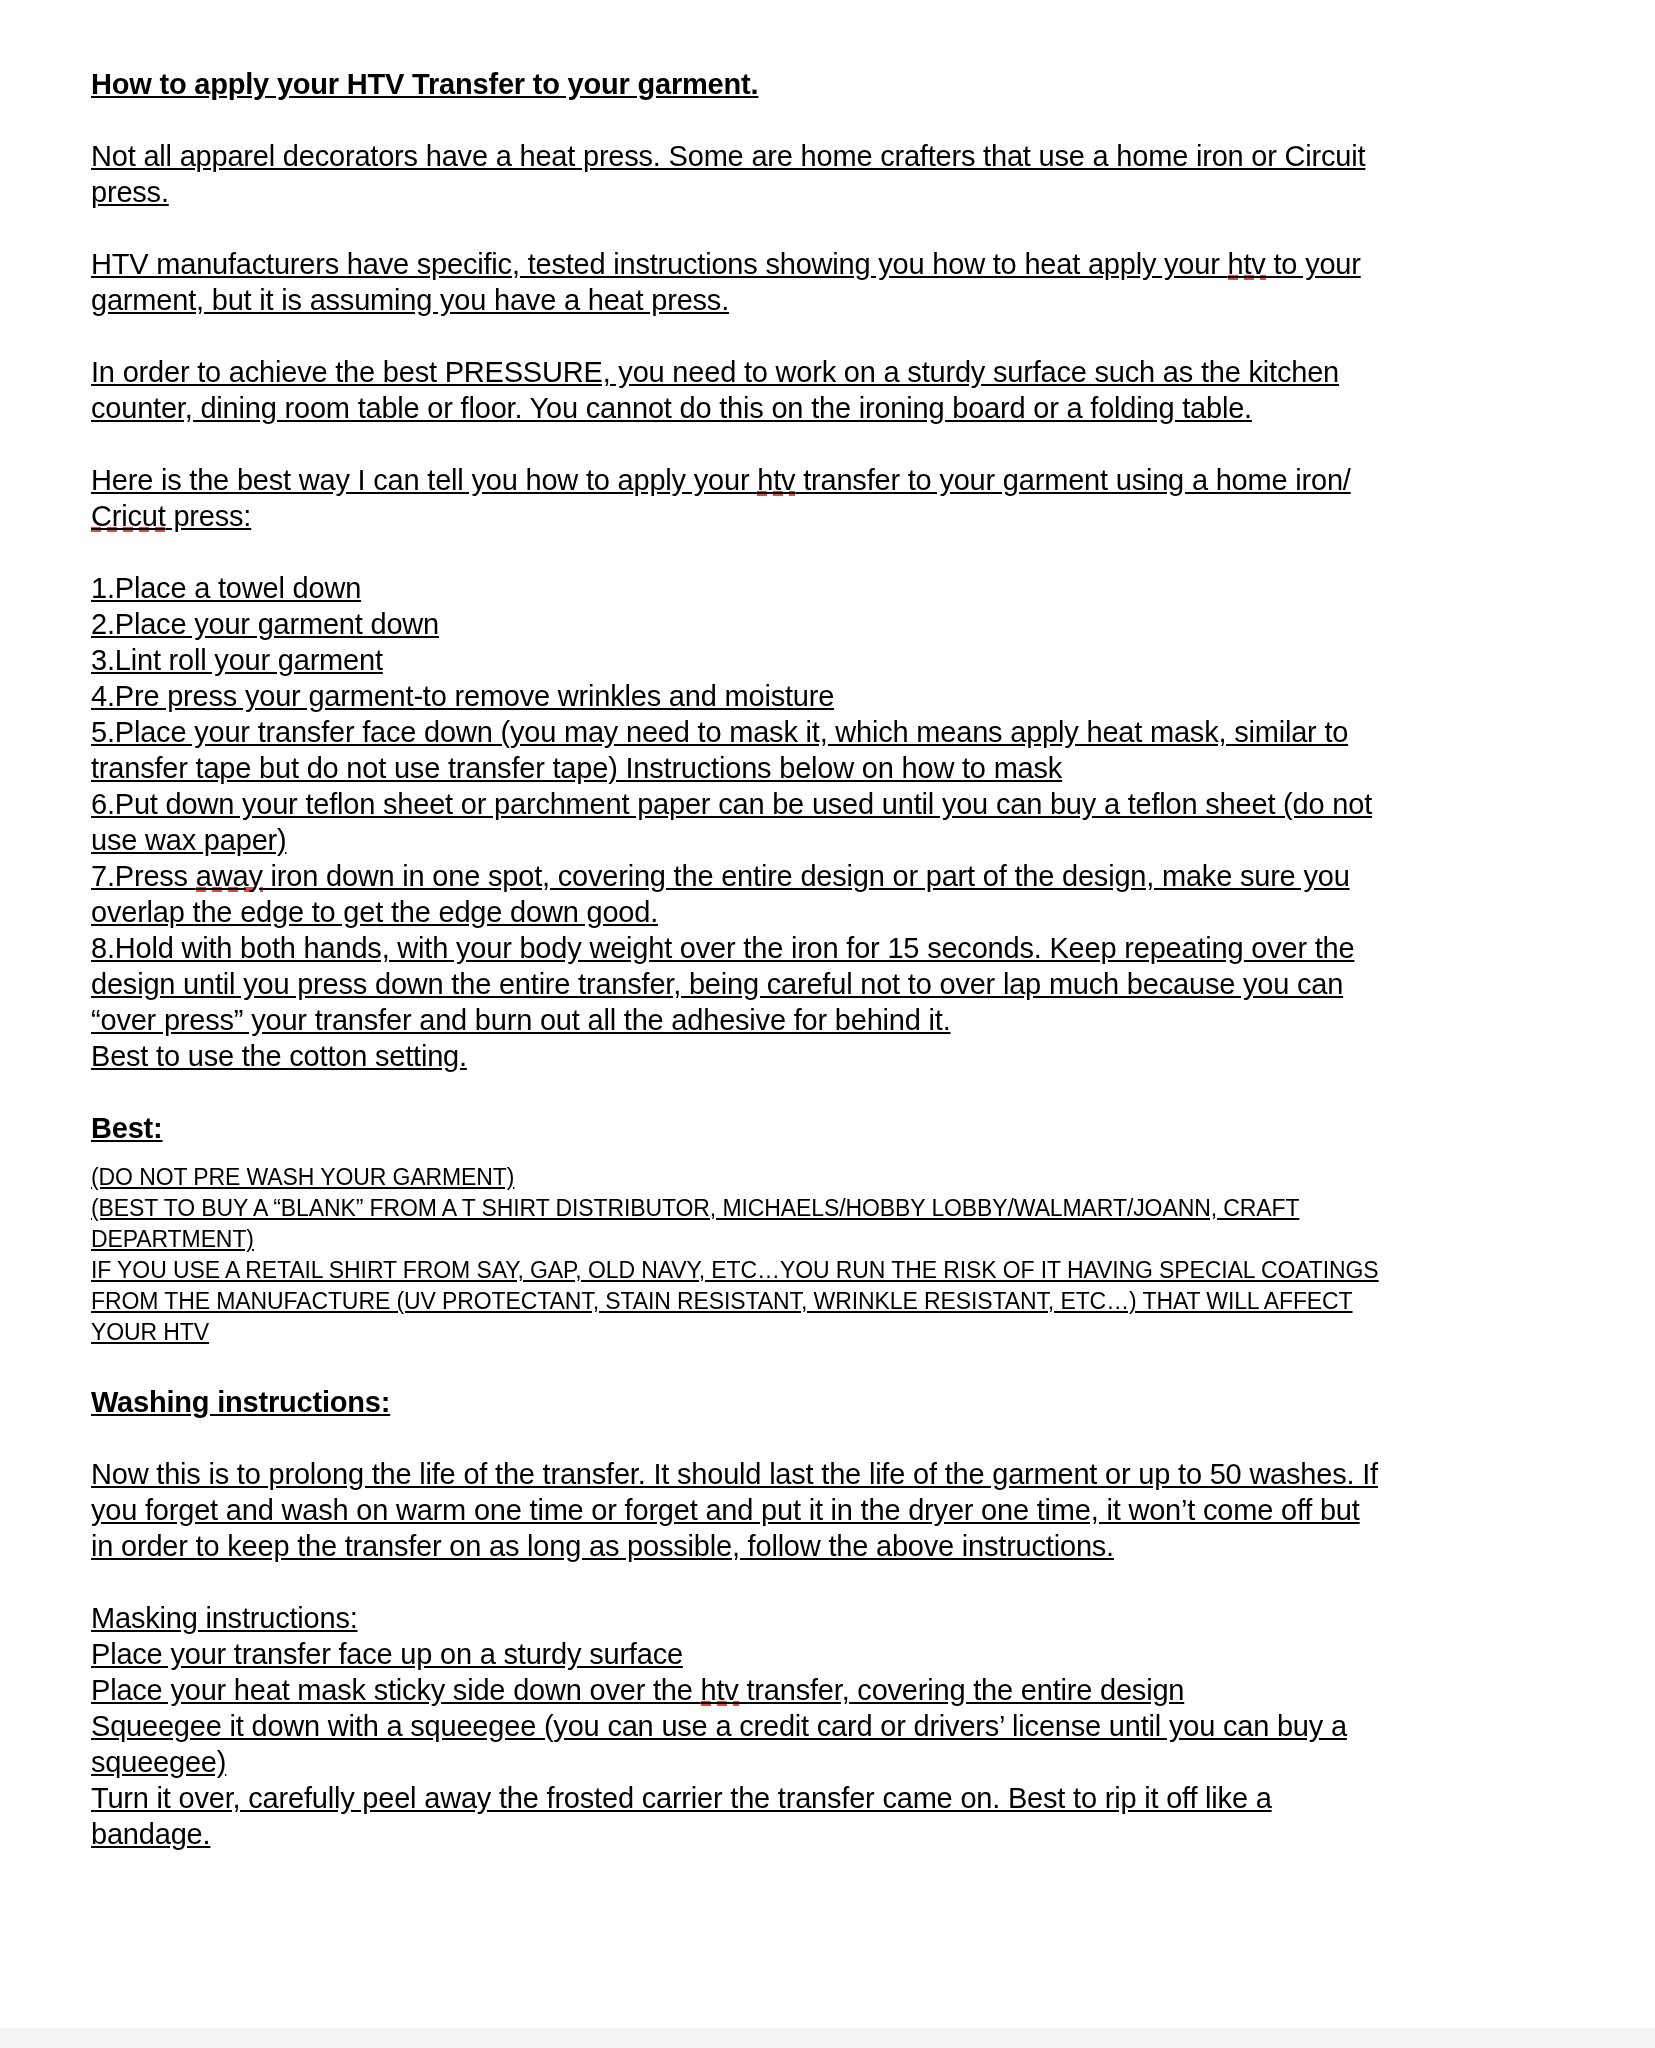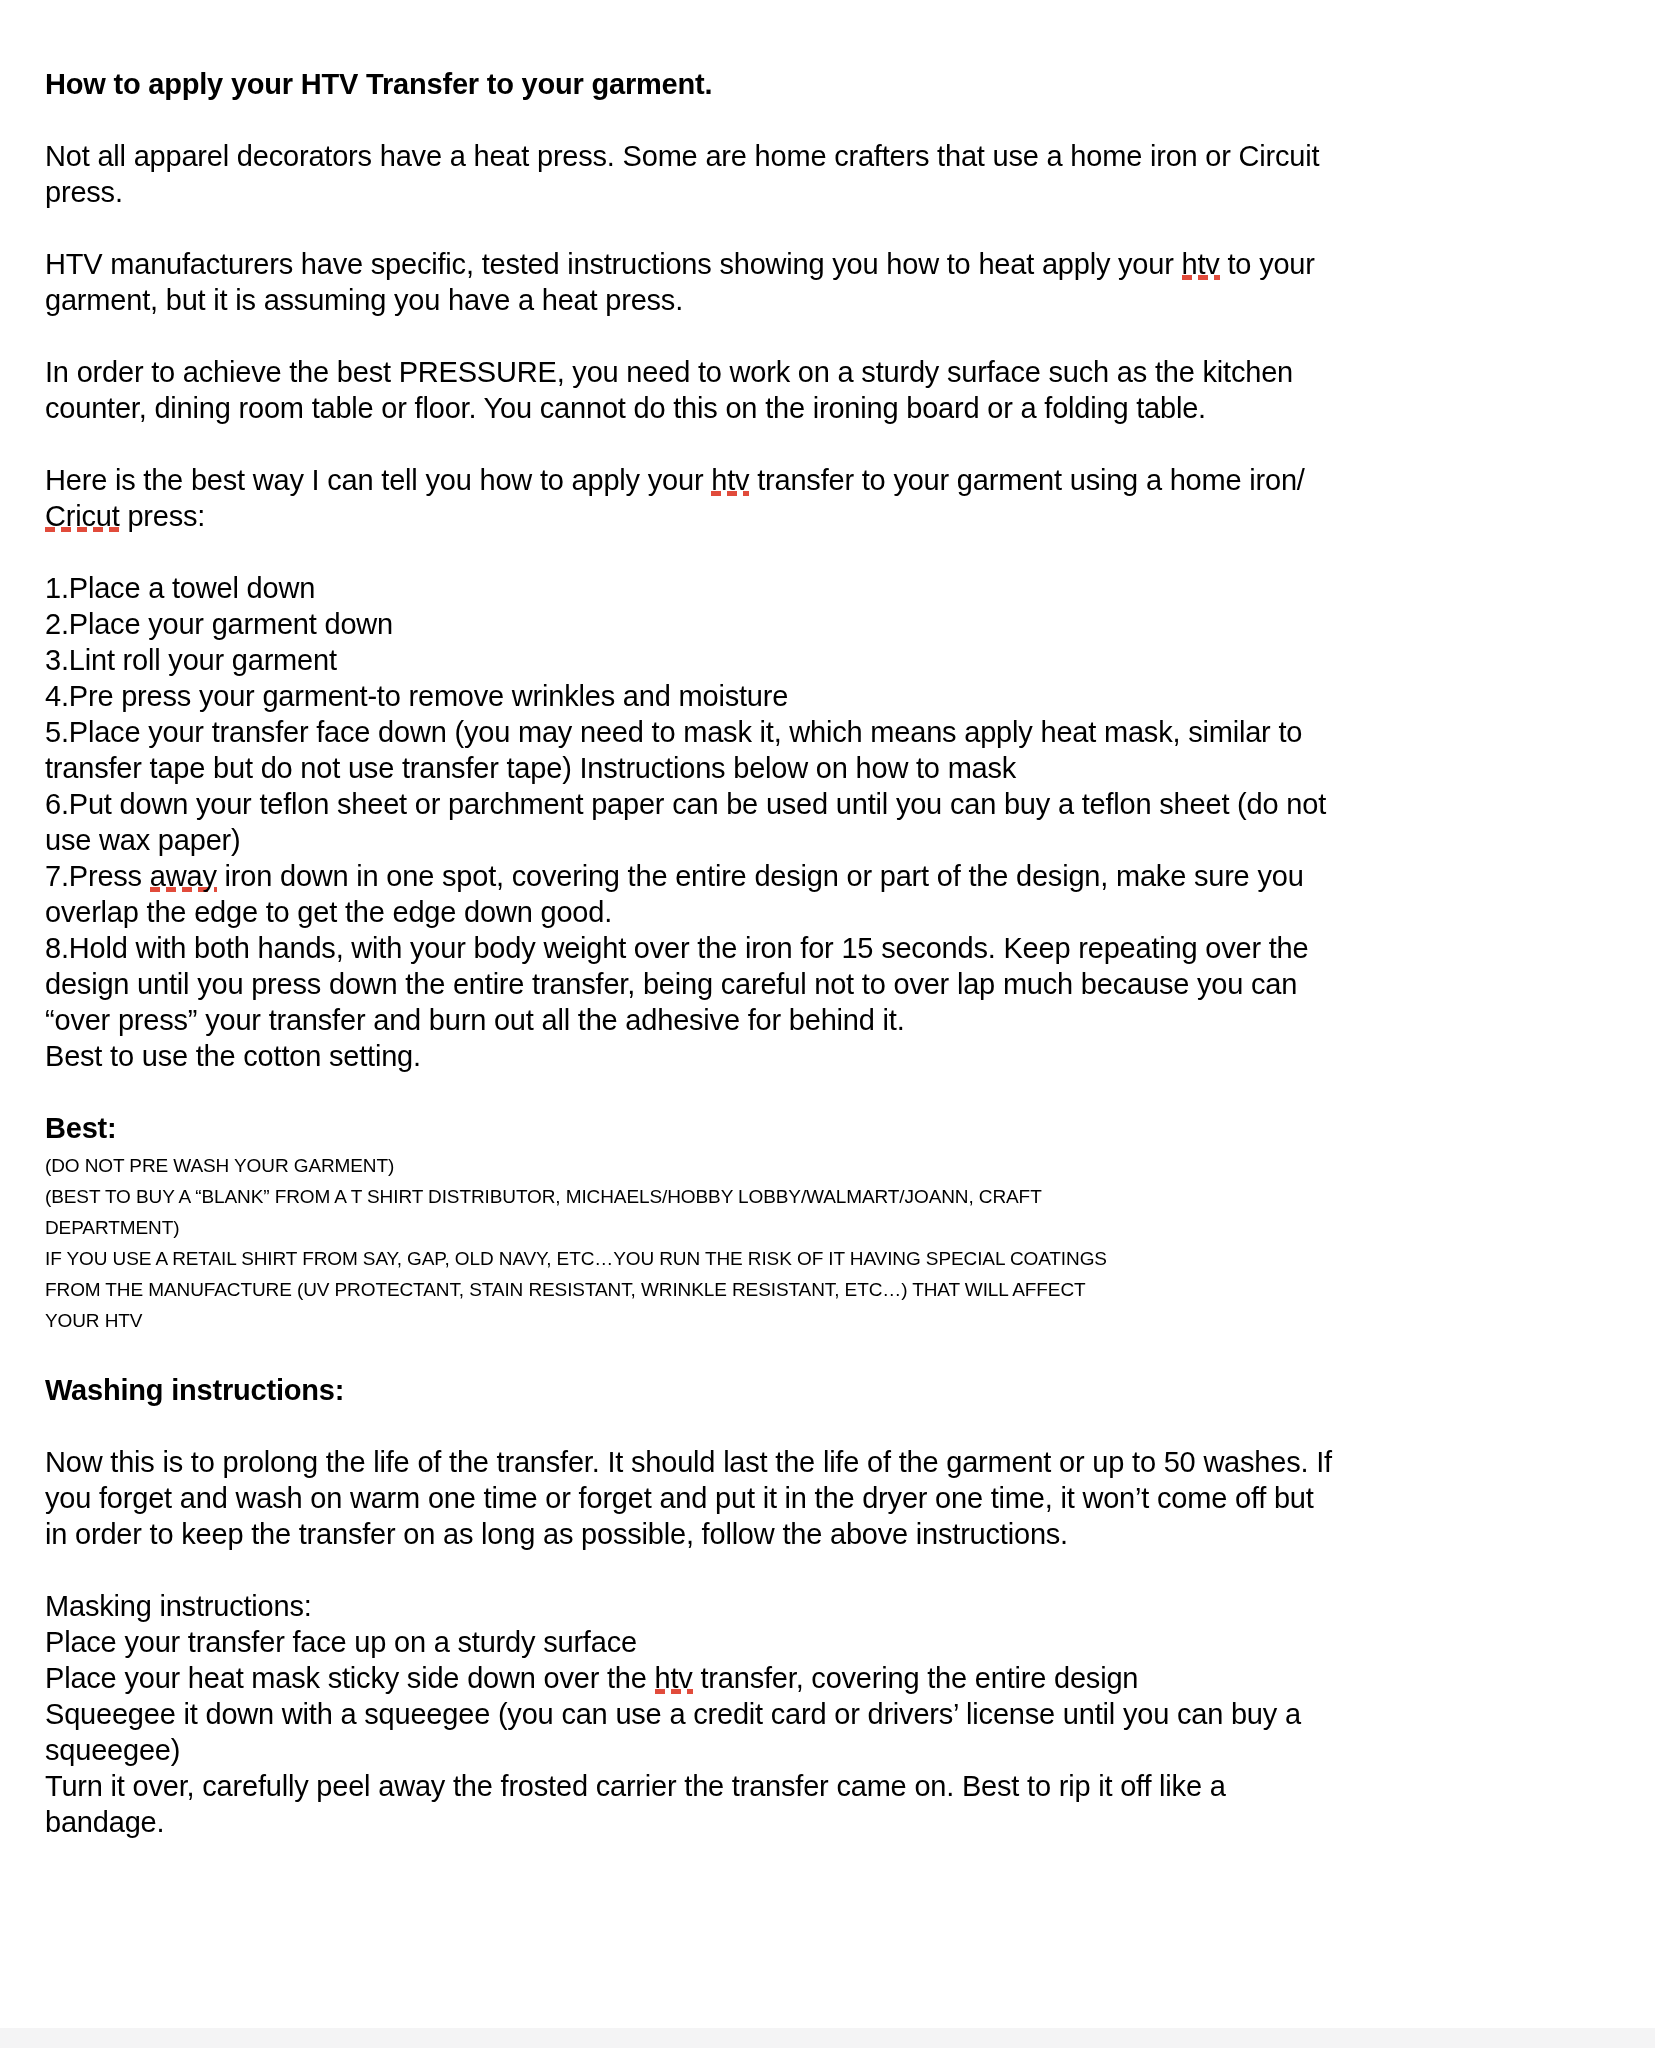--- a/index.html
+++ b/index.html
@@ -11,39 +11,40 @@
     position: relative;
     width: 1655px;
     height: 2048px;
     overflow: hidden;
     font-family: "Liberation Sans", "DejaVu Sans", sans-serif;
     color: var(--text-color, #000000);
   }
   .doc {
     position: absolute;
     top: 0; left: 0; right: 0;
-    padding: 66px 65px 0 45px;
+    padding: 66px 65px 0 91px;
     font-size: 29px;
     line-height: 36px;
     letter-spacing: -0.2px;
+    text-decoration: underline;
   }
   .doc p {
     margin: 36px 0 0 0;
     white-space: pre-wrap;
   }
   .doc p.title {
     margin-top: 0;
     font-weight: bold;
   }
   .doc p.subheading {
     font-weight: bold;
   }
   .doc p.tips {
-    margin-top: 4px;
-    font-size: 19px;
+    margin-top: 16px;
+    font-size: 23px;
     line-height: 31px;
     letter-spacing: -0.1px;
   }
   .doc p.tight {
     margin-top: 0;
   }
   
   .misspell {
     background-image: repeating-linear-gradient(to right,
       var(--misspell-color, #e14b3b) 0px, var(--misspell-color, #e14b3b) 10px,

